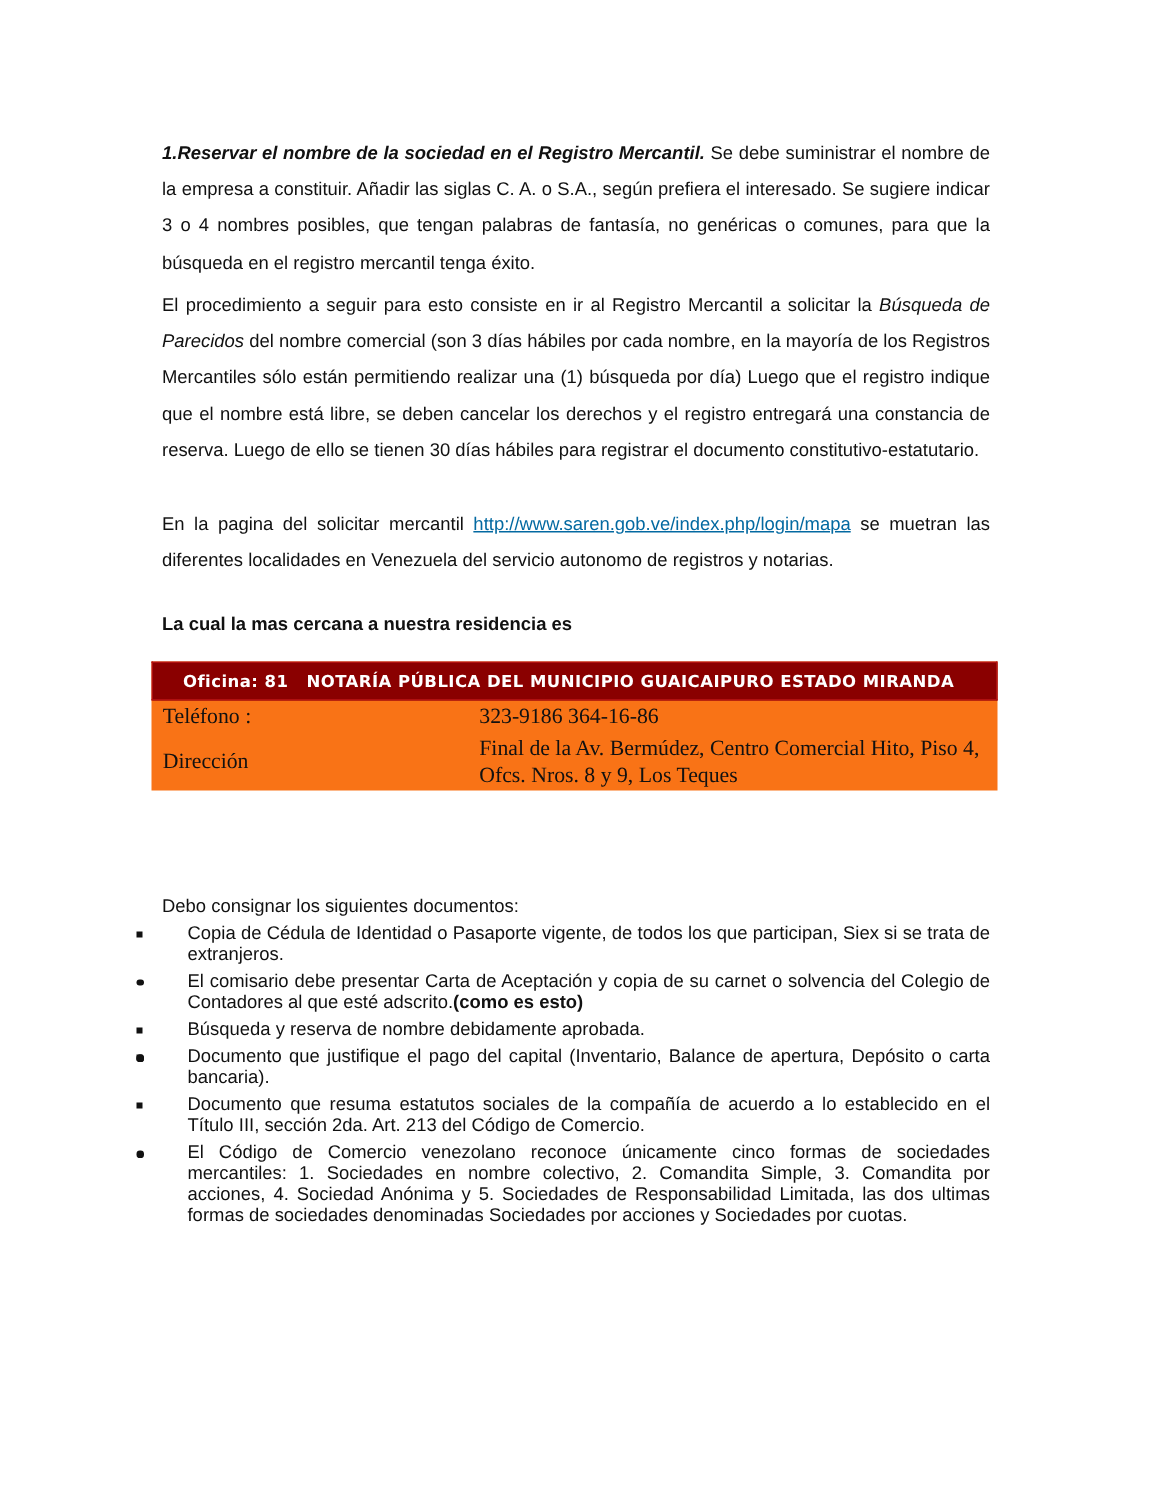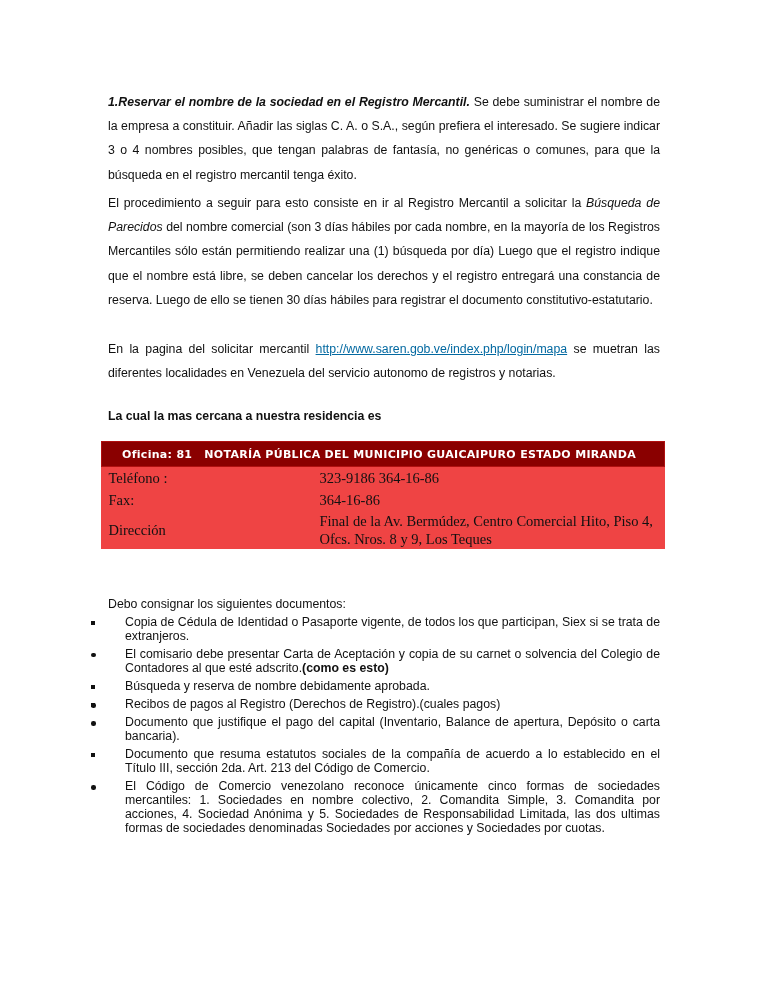--- a/index.html
+++ b/index.html
@@ -8,21 +8,21 @@
   .page { position: absolute; left: 108px; top: 90px; width: 552px; }
   .para { font-size: 12.3px; line-height: 24.2px; text-align: justify; margin: 0; }
   .para b.lead { font-style: italic; font-weight: bold; }
   .p1 { position: absolute; top: 0; }
   .p2 { position: absolute; top: 101px; }
   .p3 { position: absolute; top: 247px; }
   .heading { position: absolute; top: 319px; font-size: 12.3px; font-weight: bold; margin: 0; }
   a.link { color: #0369a1; text-decoration: underline; }
 
   .office-table { position: absolute; left: 101px; top: 441px; width: 564px;
-                  border-collapse: collapse; background: #ef4444; }
+                  border-collapse: collapse; background: #f97316; }
   .office-header { background: #8a0000; color: #fff; height: 24px;
                    font-family: "DejaVu Sans", sans-serif; font-weight: bold;
                    font-size: 11px; letter-spacing: 0.3px;
                    border: 1px solid #b01010; padding: 0 0 0 20px; white-space: nowrap; }
   .office-header span.gap { display: inline-block; width: 12px; }
   .office-table td.lbl, .office-table td.val { font-family: "Liberation Serif", serif;
                    font-size: 14.5px; color: #111; vertical-align: middle; padding: 0; }
   .office-table td.lbl { width: 211px; padding-left: 7px; margin-top: 29px; }
   .office-table tr.r td { height: 22px; }
   .office-table tr.r2 td { height: 38px; line-height: 18px; }
@@ -50,36 +50,32 @@
 
 <table class="office-table">
   <tbody>
       <tr>
     <td class="office-header" colspan="2"><span>Oficina: 81</span><span class="gap"></span><span>NOTARÍA PÚBLICA DEL MUNICIPIO GUAICAIPURO ESTADO MIRANDA</span></td>
   </tr>
   <tr class="r">
     <td class="lbl">Teléfono :</td>
     <td class="val">323-9186 364-16-86</td>
   </tr>
-  <tr class="r">
-    <td class="lbl">Fax:</td>
-    <td class="val">364-16-86</td>
-  </tr>
   <tr class="r2">
     <td class="lbl">Dirección</td>
     <td class="val">Final de la Av. Bermúdez, Centro Comercial Hito, Piso 4, Ofcs. Nros. 8 y 9, Los Teques</td>
   </tr>
 </tbody>
   </table>
 
 <div class="docs">
   <p class="intro">Debo consignar los siguientes documentos:</p>
   <ul>
     <li><span class="bullet"></span><span>Copia de Cédula de Identidad o Pasaporte vigente, de todos los que participan, Siex si se trata de extranjeros.</span></li>
     <li><span class="bullet dot"></span><span>El comisario debe presentar Carta de Aceptación y copia de su carnet o solvencia del Colegio de Contadores al que esté adscrito.</span><b>(como es esto)</b></li>
     <li><span class="bullet"></span><span>Búsqueda y reserva de nombre debidamente aprobada.</span></li>
     <li><span class="bullet"></span></li>
-    <li><span class="bullet dot"></span><span>Recibos de pagos al Registro (Derechos de Registro).(cuales pagos)</span></li>
+    <li><span class="bullet dot"></span></li>
     <li><span class="bullet dot"></span><span>Documento que justifique el pago del capital (Inventario, Balance de apertura, Depósito o carta bancaria).</span></li>
     <li><span class="bullet"></span><span>Documento que resuma estatutos sociales de la compañía de acuerdo a lo establecido en el Título III, sección 2da. Art. 213 del Código de Comercio.</span></li>
     <li><span class="bullet dot"></span><span>El Código de Comercio venezolano reconoce únicamente cinco formas de sociedades mercantiles: 1. Sociedades en nombre colectivo, 2. Comandita Simple, 3. Comandita por acciones, 4. Sociedad Anónima y 5. Sociedades de Responsabilidad Limitada, las dos ultimas formas de sociedades denominadas Sociedades por acciones y Sociedades por cuotas.</span></li>
   </ul>
 </div>
 
 </body></html>

